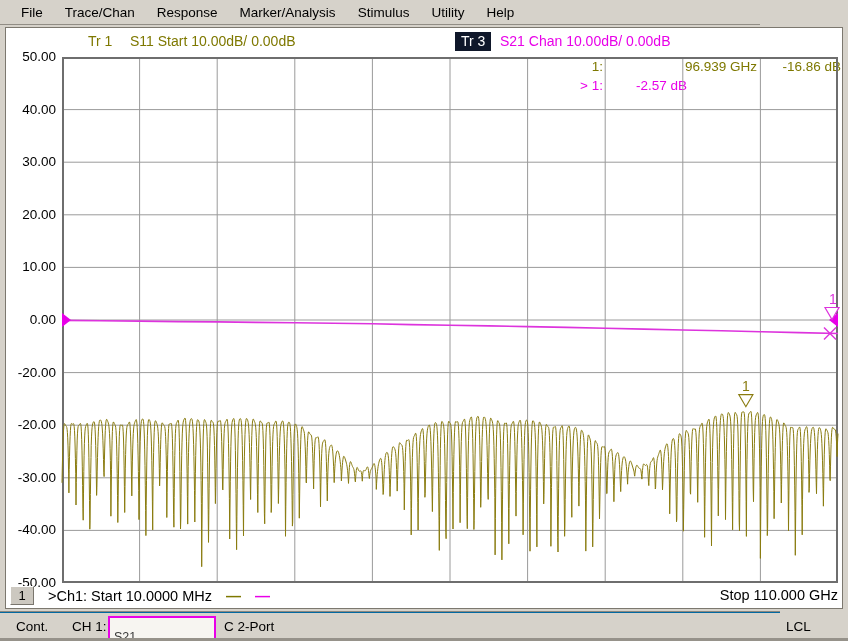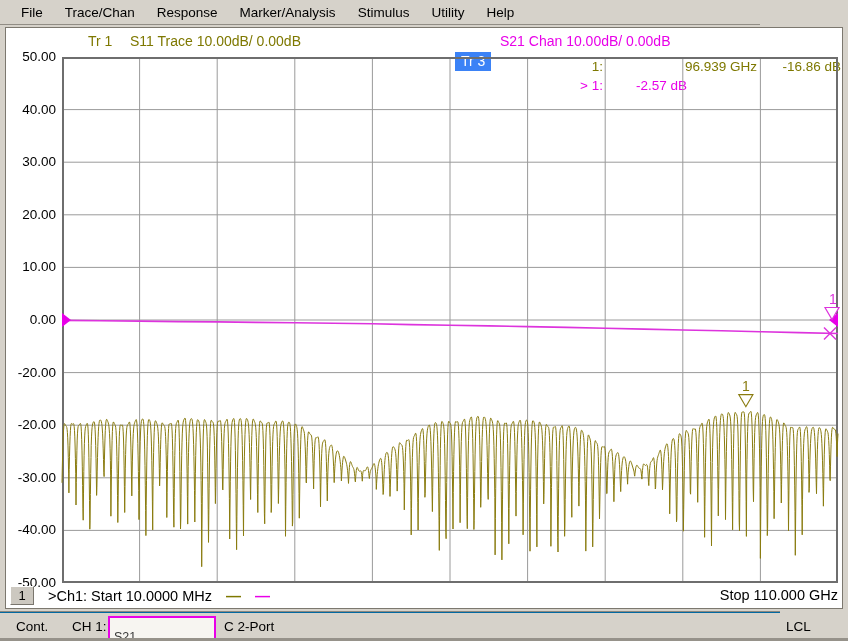--- a/index.html
+++ b/index.html
@@ -72,22 +72,22 @@
   <span class="menu-item">Response</span>
   <span class="menu-item">Marker/Analysis</span>
   <span class="menu-item">Stimulus</span>
   <span class="menu-item">Utility</span>
   <span class="menu-item">Help</span>
 </div>
 
 <div class="client"></div>
 
 <span class="tr-id-1" style="color: rgb(126, 120, 0);">Tr 1</span>
-<span class="tr-label-1" style="color: rgb(126, 120, 0);">S11 Trace 10.00dB/ 0.00dB</span>
-<span class="tr-badge-3" style="background: #3b82f6; margin-top: 20px;">Tr 3</span>
+<span class="tr-label-1" style="color: rgb(126, 120, 0);">S11 Start 10.00dB/ 0.00dB</span>
+<span class="tr-badge-3" style="background: #0f172a;">Tr 3</span>
 <span class="tr-label-3" style="color: rgb(232, 0, 232);">S21 Chan 10.00dB/ 0.00dB</span>
 
 <div class="mkr-row mkr-row-0" style="color: rgb(126, 120, 0);">
   <span class="m-name">1:</span>
   <span class="m-freq">96.939 GHz</span>
   <span class="m-level">-16.86 dB</span>
 </div>
 <div class="mkr-row mkr-row-1" style="color: rgb(232, 0, 232);">
   <span class="m-name">&gt; 1:</span>
   <span class="m-level">-2.57 dB</span>

